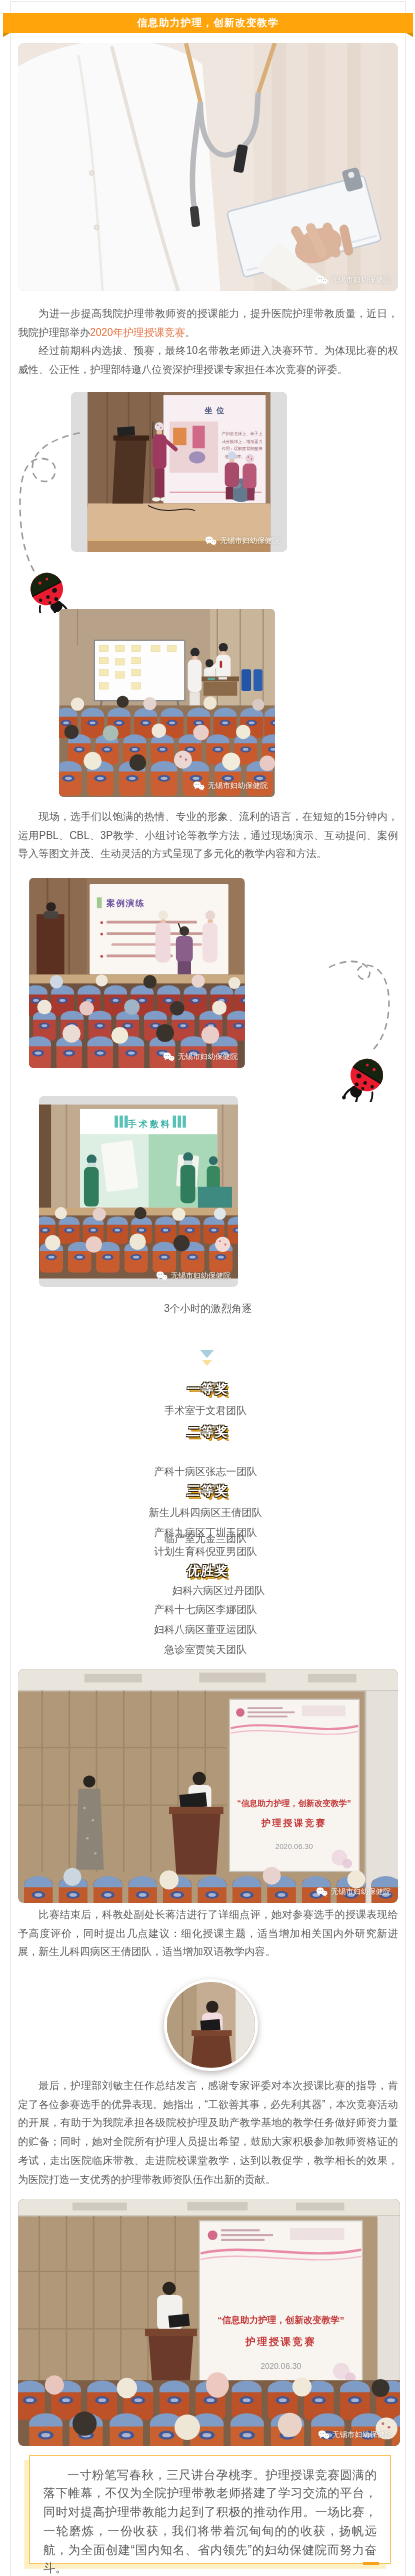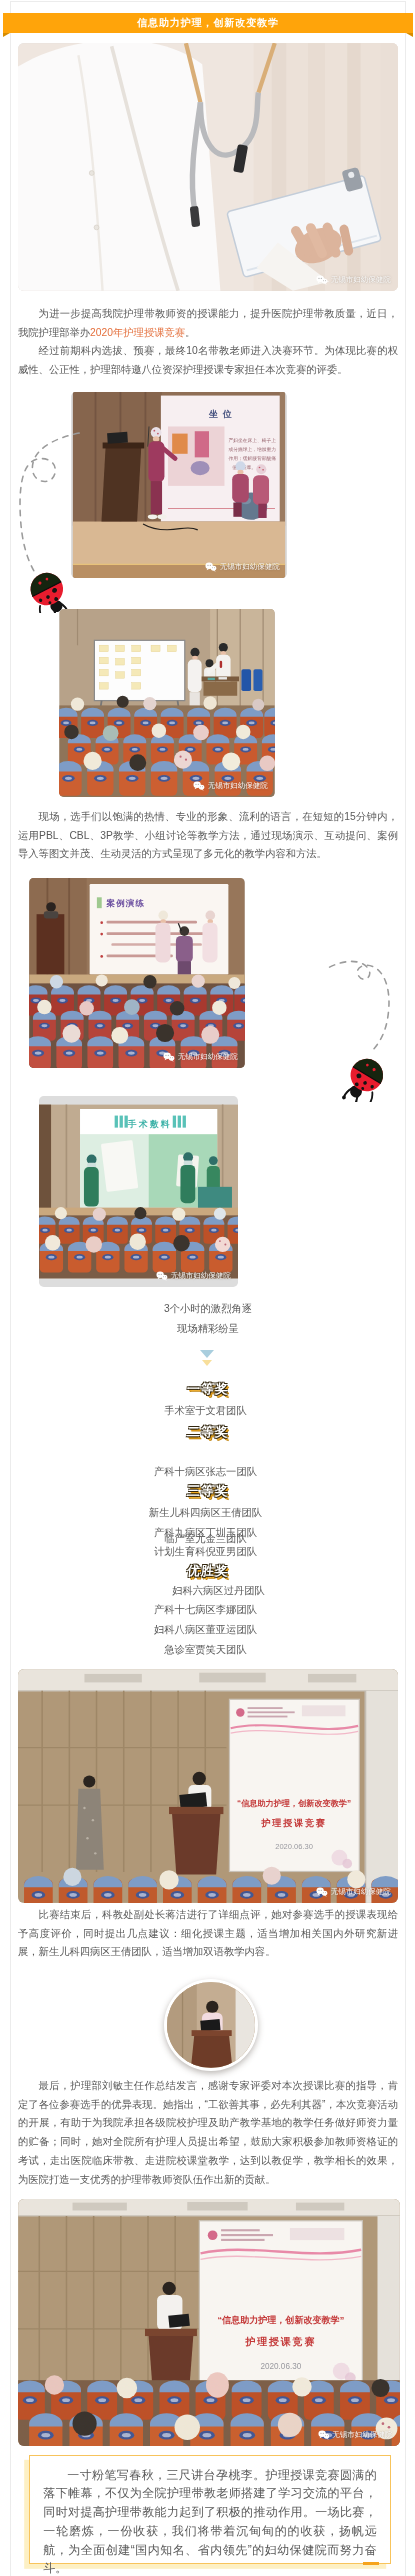--- a/index.html
+++ b/index.html
@@ -128,21 +128,21 @@
       </svg>
       <span>无锡市妇幼保健院</span>
     </div>
   </div>
 
   <div class="body-text" style="top:305px;">
     <p><span>为进一步提高我院护理带教师资的授课能力，提升医院护理带教质量，近日，我院护理部举办</span><span class="hl">2020年护理授课竞赛</span><span>。</span></p>
     <p>经过前期科内选拔、预赛，最终10名带教老师进入决赛环节。为体现比赛的权威性、公正性，护理部特邀八位资深护理授课专家担任本次竞赛的评委。</p>
   </div>
 
-  <div class="photo r8" style="left:71px;top:392px;width:216px;height:186px;">
+  <div class="photo r8" style="left:71px;top:392px;width:216px;height:160px;">
     <svg viewBox="0 0 357 313">
       <rect width="357" height="313" fill="#8f6e55"></rect>
       <rect x="0" width="150" height="225" fill="#86654d"></rect>
       <line x1="38" y1="0" x2="38" y2="225" stroke="#745542" stroke-width="3"></line>
       <line x1="80" y1="0" x2="80" y2="225" stroke="#745542" stroke-width="3"></line>
       <line x1="122" y1="0" x2="122" y2="225" stroke="#745542" stroke-width="3"></line>
       <rect x="348" y="0" width="9" height="225" fill="#9b7b60"></rect>
       <rect x="148" y="6" width="200" height="212" fill="#f7eff1"></rect>
       <text x="252" y="42" font-size="15" font-weight="bold" letter-spacing="8" fill="#44507e" text-anchor="middle">坐位</text>
       <rect x="160" y="58" width="95" height="100" fill="#ecd3d6"></rect>
@@ -488,21 +488,20 @@
         <circle cx="6.5" cy="6.8" r="1.2" fill="#8a8a8a"></circle>
           <circle cx="11.5" cy="6.8" r="1.2" fill="#8a8a8a"></circle>
         <circle cx="16.6" cy="12.4" r="1" fill="#8a8a8a"></circle>
           <circle cx="20.6" cy="12.4" r="1" fill="#8a8a8a"></circle>
       </svg>
       <span>无锡市妇幼保健院</span>
     </div>
   </div>
 
   <div class="center-line" style="top:1302px;">3个小时的激烈角逐</div>
-  <div class="center-line" style="top:1322px;">现场精彩纷呈</div>
   <div class="tri tri-blue"></div>
   <div class="tri tri-yellow"></div>
 
   <div class="award-title" style="top:1381px;">一等奖</div>
   <div class="award-team" style="top:1404px;">手术室于文君团队</div>
   <div class="award-title" style="top:1424px;">二等奖</div>
   <div class="award-team" style="top:1532px;">临产室尤金兰团队</div>
   <div class="award-team" style="top:1465px;">产科十病区张志一团队</div>
   <div class="award-title" style="top:1483px;">三等奖</div>
   <div class="award-team" style="top:1506px;">新生儿科四病区王倩团队</div>

